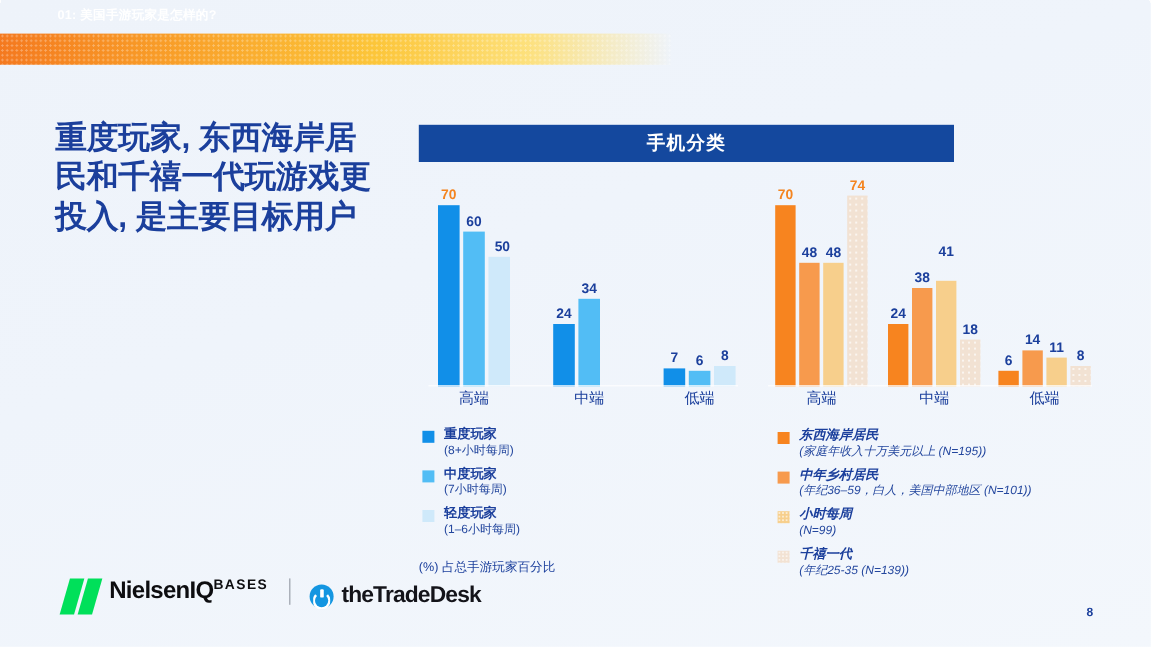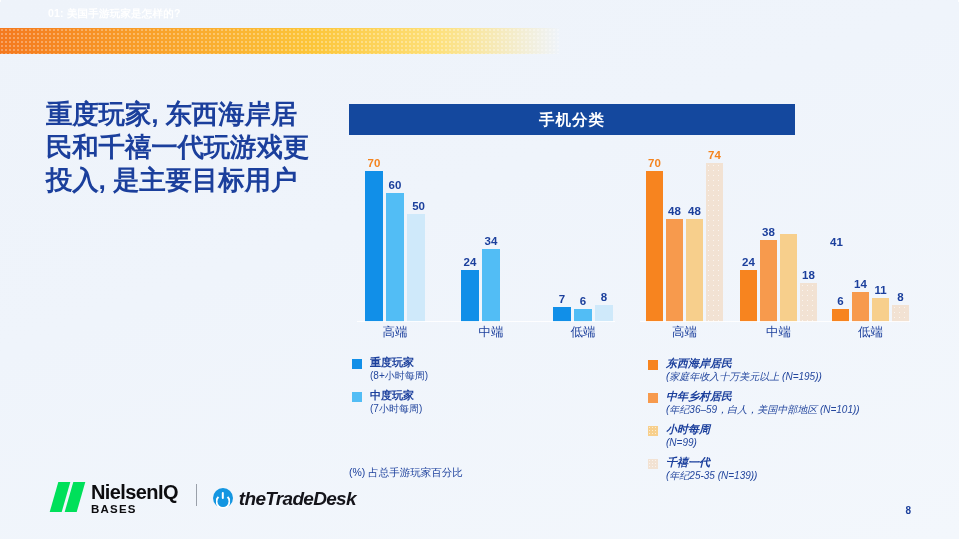--- a/index.html
+++ b/index.html
@@ -93,25 +93,25 @@
   
   .footer{position:absolute;left:52px;top:482px;display:flex;align-items:center;}
   .niq{display:flex;align-items:flex-start;}
   .niq-mark{position:relative;width:34px;height:30px;margin-right:5px;}
   .niq-mark i{
     position:absolute;top:0;width:12px;height:30px;background:#00e05a;
     transform:skewX(-16deg);display:block;
   }
   .niq-mark i.a{left:2px;}
   .niq-mark i.b{left:17px;}
-  .niq-words{display:flex;flex-direction:column;}
+  .niq-words{display:flex;}
   .niq-name{font-size:20px;font-weight:bold;color:#0d0d10;letter-spacing:-0.6px;line-height:21px;}
   .niq-bases{font-size:11.5px;font-weight:bold;color:#0d0d10;letter-spacing:1.2px;line-height:13px;}
   .divider{width:1px;height:22px;background:#9aa0aa;margin:0 16px 8px 18px;}
-  .ttd{display:flex;align-items:flex-start;font-style:italic;}
+  .ttd{display:flex;align-items:center;}
   .ttd-mark{
     width:20px;height:20px;border-radius:50%;
     background:#1496e1;margin-right:6px;position:relative;
   }
   .ttd-mark:before{
     content:"";position:absolute;left:50%;top:3.5px;transform:translateX(-50%);
     width:2.4px;height:7px;background:#fff;border-radius:1px;
   }
   .ttd-mark:after{
     content:"";position:absolute;left:50%;top:5.5px;transform:translateX(-50%);
@@ -219,21 +219,21 @@
         <div class="bars" style="gap: 3px;">
           <div class="bar-wrap" style="width: 17px;">
             <div class="bar-val" style="bottom: 54px;">24</div>
             <div class="bar" style="height: 52px; background: rgb(247, 132, 31);"></div>
           </div>
           <div class="bar-wrap" style="width: 17px; align-items: flex-end;">
             <div class="bar-val" style="bottom: 84px;">38</div>
             <div class="bar" style="height: 82px; background: rgb(247, 154, 77);"></div>
           </div>
           <div class="bar-wrap" style="width: 17px;">
-            <div class="bar-val" style="bottom: 74px; margin-left: 48px;">41</div>
+            <div class="bar-val" style="bottom: 106px;">41</div>
             <div class="bar" style="height: 88px; background: rgb(247, 207, 140);"></div>
           </div>
           <div class="bar-wrap" style="width: 17px;">
             <div class="bar-val" style="bottom: 41px;">18</div>
             <div class="bar" style="height: 39px; background: radial-gradient(rgba(255, 255, 255, 0.65) 0.8px, rgba(255, 255, 255, 0) 1px) 0% 0% / 5px 5px rgb(242, 226, 211);"></div>
           </div>
         </div>
         <div class="cat-label">中端</div>
       </div>
       <div class="group" style="left: 192px; width: 77px;">
@@ -266,20 +266,27 @@
         <span class="leg-text">
           <span class="leg-title">重度玩家</span>
           <span class="leg-sub">(8+小时每周)</span>
         </span>
       </div>
       <div class="leg-item">
         <span class="swatch" style="background: rgb(82, 189, 245);"></span>
         <span class="leg-text">
           <span class="leg-title">中度玩家</span>
           <span class="leg-sub">(7小时每周)</span>
+        </span>
+      </div>
+      <div class="leg-item">
+        <span class="swatch" style="background: rgb(207, 233, 250);"></span>
+        <span class="leg-text">
+          <span class="leg-title">轻度玩家</span>
+          <span class="leg-sub">(1–6小时每周)</span>
         </span>
       </div>
     </div>
 
   <div class="legend right" id="legend-right">
       <div class="leg-item">
         <span class="swatch" style="background: rgb(247, 132, 31);"></span>
         <span class="leg-text">
           <span class="leg-title">东西海岸居民</span>
           <span class="leg-sub">(家庭年收入十万美元以上 (N=195))</span>

